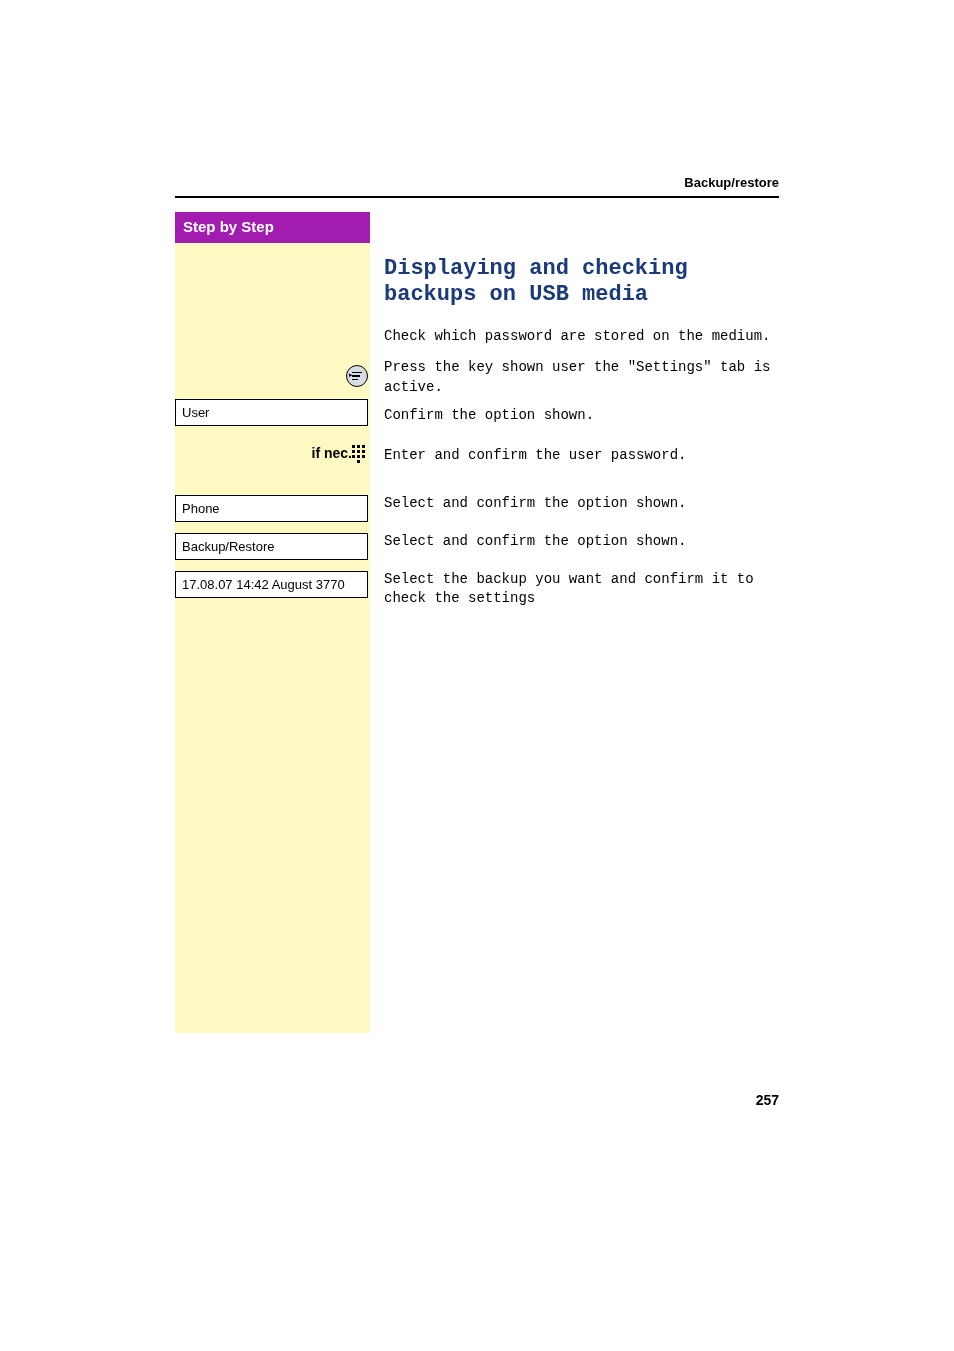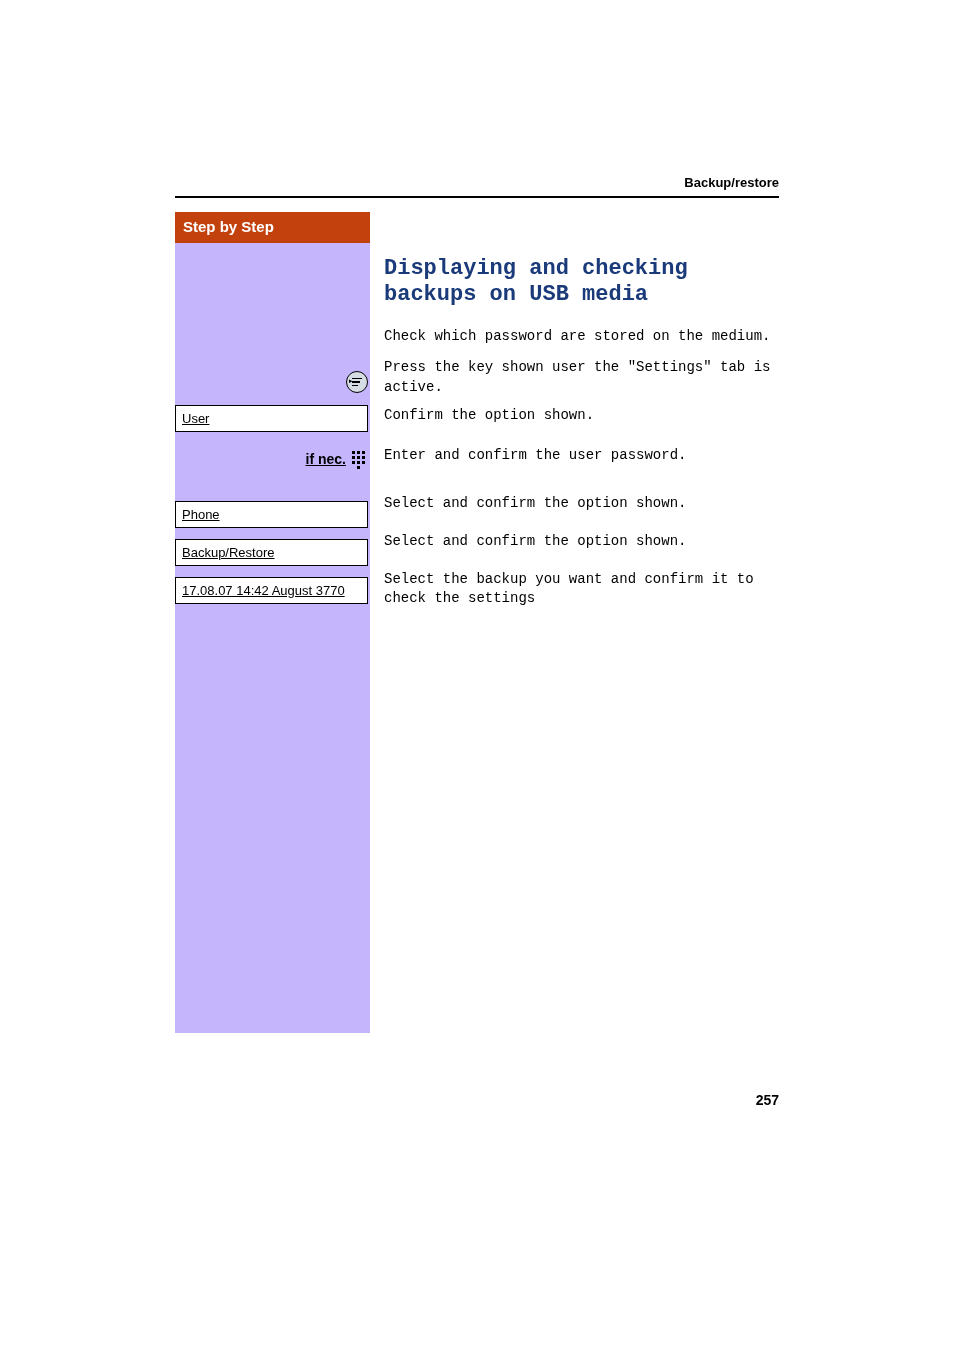--- a/index.html
+++ b/index.html
@@ -32,32 +32,31 @@
     }
     .content-row {
       display: flex;
       align-items: flex-start;
     }
     .sidebar {
       width: 195px;
       flex: 0 0 195px;
     }
     .sidebar-header {
-      background: #c2410c;
+      background: #a21caf;
       color: #fff;
       font-weight: bold;
       font-size: 15px;
       padding: 6px 8px 8px 8px;
     }
     .sidebar-body {
-      background: #c4b5fd;
+      background: #fef9c3;
       min-height: 790px;
       position: relative;
-      padding-top: 10px;
-      text-decoration: underline;
+      padding-top: 4px;
     }
     .main {
       flex: 1;
       padding-left: 14px;
       font-family: Liberation Mono, monospace;
     }
     .section-heading {
       color: #1a3a7a;
       font-weight: bold;
       font-size: 22px;
@@ -127,21 +126,20 @@
       position: absolute;
       left: 2px;
       font-size: 7px;
       color: #000;
       line-height: 0;
       top: 9px;
     }
     .ifnec-wrap {
       display: flex;
       align-items: center;
-      gap: 6px;
     }
     .ifnec-label {
       font-weight: bold;
       font-size: 14px;
       color: #000;
     }
     .keypad-icon {
       display: inline-block;
       width: 16px;
       height: 16px;

